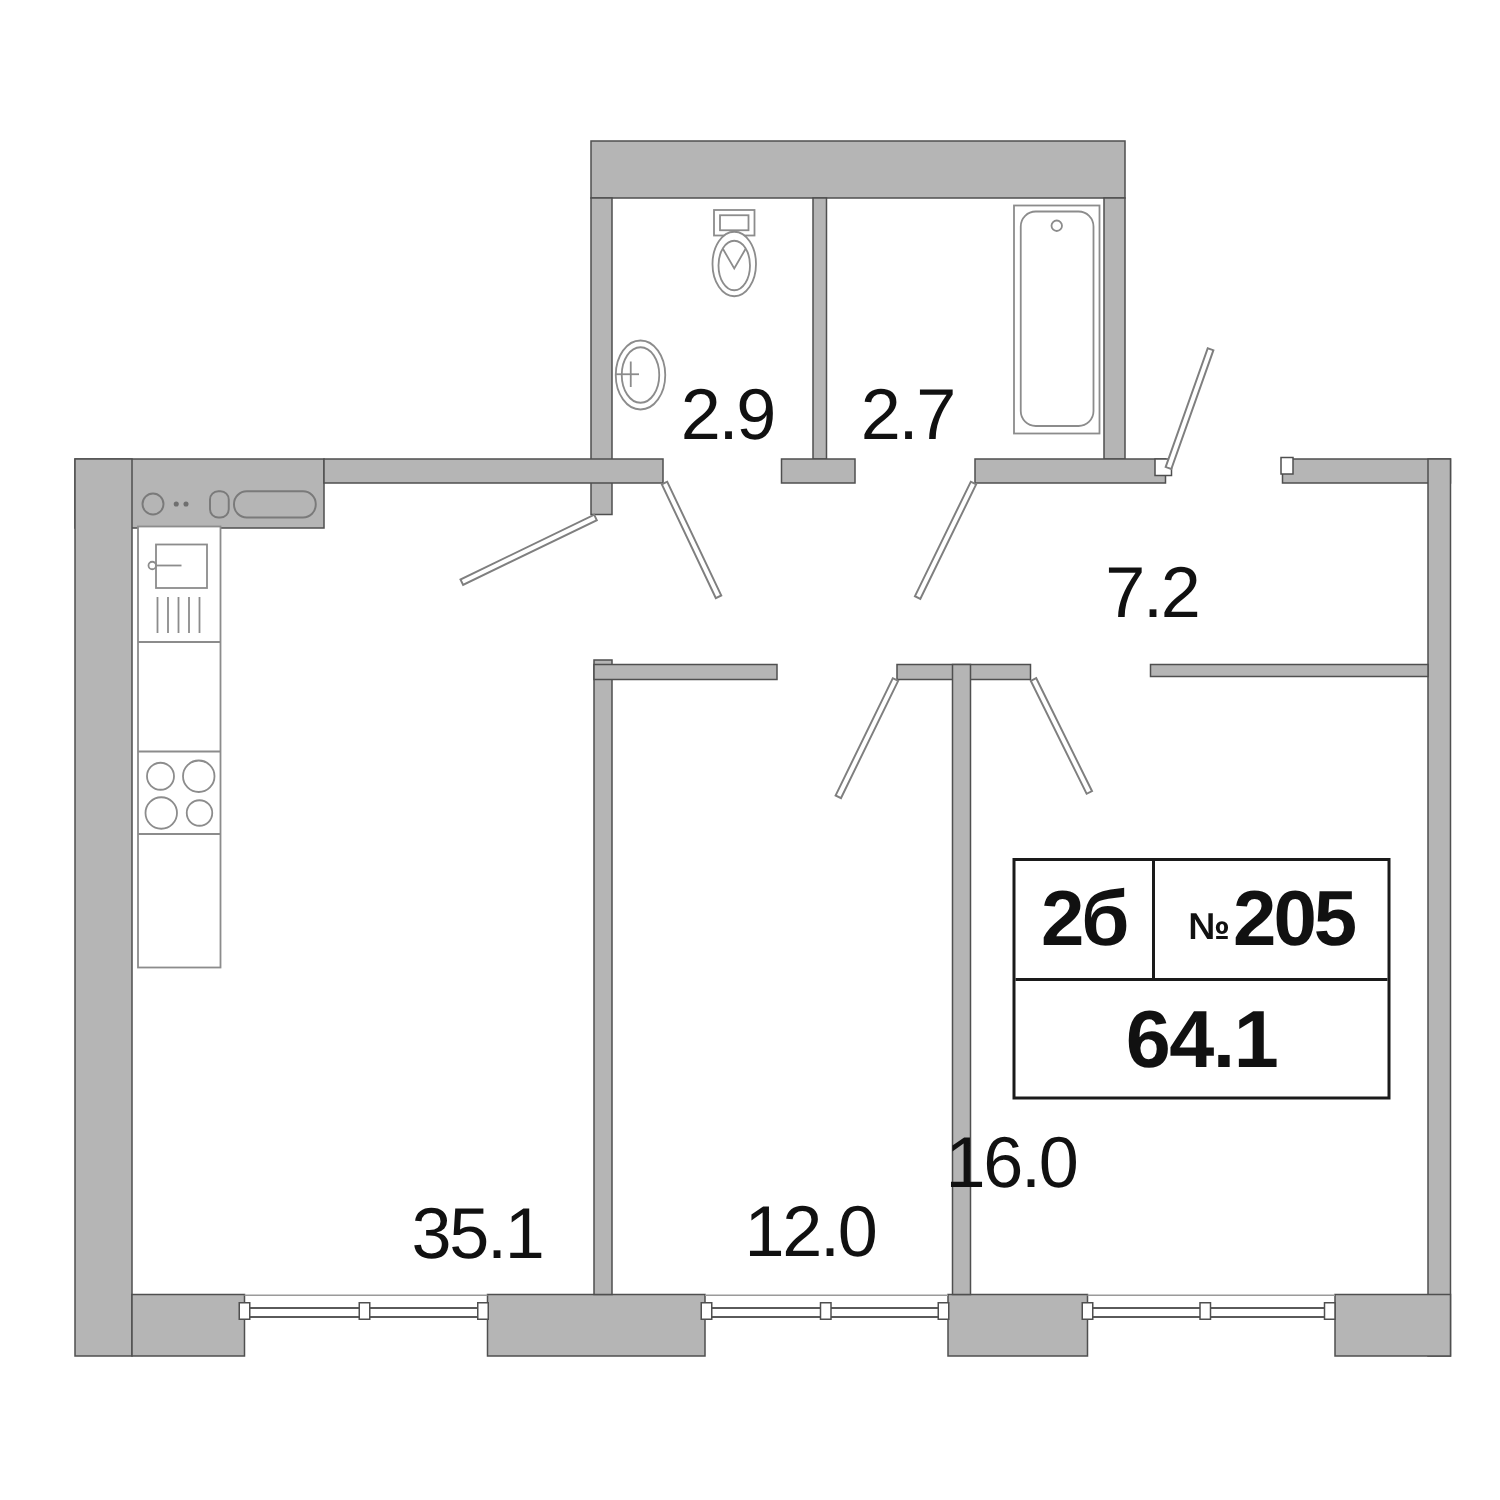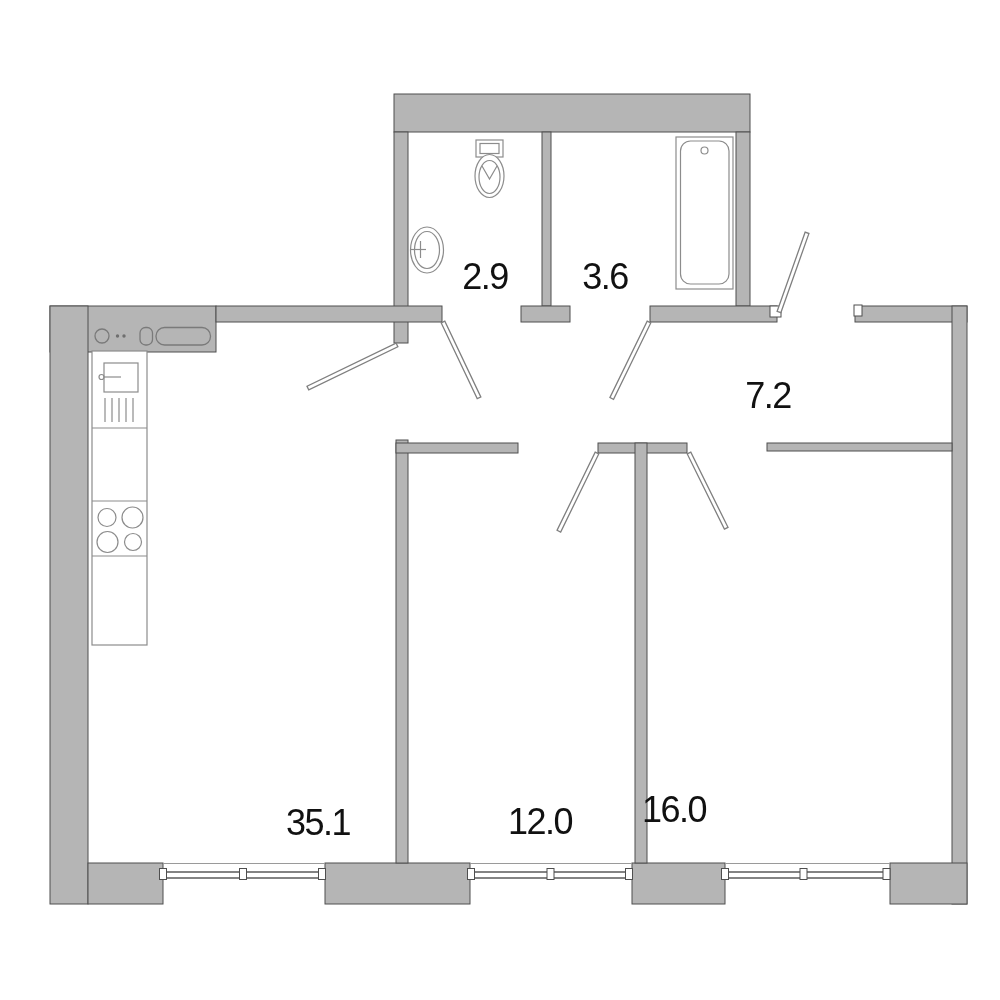--- a/index.html
+++ b/index.html
@@ -13,27 +13,27 @@
   .wall{fill:var(--wall-fill);stroke:var(--wall-stroke);stroke-width:1;}
   .jamb{fill:#ffffff;stroke:var(--wall-stroke);stroke-width:1;}
   .door{fill:#ffffff;stroke:#7f7f7f;stroke-width:1.3;}
   .fx{fill:#ffffff;stroke:var(--fixture-stroke);stroke-width:1.2;}
   .fxn{fill:none;stroke:var(--fixture-stroke);stroke-width:1.2;}
   .vent{fill:none;stroke:#7a7a7a;stroke-width:1.3;}
   .ventdot{fill:#6f6f6f;stroke:none;}
   .win{stroke:var(--window-stroke);stroke-width:1.4;}
   .face{stroke:#9a9a9a;stroke-width:1;}
   .room-label{position:absolute;transform:translate(-50%,-50%);
-    font-size:36px;font-weight:500;letter-spacing:-1.5px;color:var(--text-color);white-space:nowrap;}
+    font-size:48px;font-weight:500;letter-spacing:-1.5px;color:var(--text-color);white-space:nowrap;}
   .lbl-wc{left:485px;top:277px}
   .lbl-bath{left:605px;top:277px}
   .lbl-hall{left:768px;top:396px}
   .lbl-kitchen{left:318px;top:823px}
   .lbl-bed1{left:540px;top:822px}
-  .lbl-bed2{left:674px;top:810px}
+  .lbl-bed2{left:674px;top:776px}
   .info-box{position:absolute;left:675px;top:572px;width:252px;height:161px;box-sizing:border-box;
     background:#fff;border:2px solid var(--box-border);display:flex;flex-direction:column;color:var(--text-color);}
   .ib-top{display:flex;flex:0 0 78px;border-bottom:2px solid var(--box-border);}
   .ib-type{flex:0 0 91px;border-right:2px solid var(--box-border);display:flex;align-items:center;justify-content:center;
     font-size:52px;font-weight:700;letter-spacing:-2px;}
   .ib-num{flex:1;display:flex;align-items:center;justify-content:center;}
   .ib-no{font-size:25px;font-weight:700;margin-right:2px;margin-top:10px;}
   .ib-205{font-size:52px;font-weight:700;letter-spacing:-2px;}
   .ib-area{flex:1;display:flex;align-items:center;justify-content:center;
     font-size:54px;font-weight:700;letter-spacing:-1px;}
@@ -174,20 +174,30 @@
         <circle class="vent" cx="102" cy="336" r="7"></circle>
         <circle class="ventdot" cx="117.5" cy="336" r="1.7"></circle>
         <circle class="ventdot" cx="124" cy="336" r="1.7"></circle>
         <rect class="vent" x="140" y="327.5" width="12.5" height="17.5" rx="5.5"></rect>
         <rect class="vent" x="156" y="327.5" width="54.5" height="17.5" rx="8.5"></rect>
       </g>
     </g>
   </svg>
 
   <div class="room-label lbl-wc">2.9</div>
-  <div class="room-label lbl-bath">3.6</div>
+  <div class="room-label lbl-bath">2.7</div>
   <div class="room-label lbl-hall">7.2</div>
   <div class="room-label lbl-kitchen">35.1</div>
   <div class="room-label lbl-bed1">12.0</div>
   <div class="room-label lbl-bed2">16.0</div>
 
+  <div class="info-box">
+    <div class="ib-top">
+      <div class="ib-type">2б</div>
+      <div class="ib-num">
+        <span class="ib-no">№</span>
+        <span class="ib-205">205</span>
+      </div>
+    </div>
+    <div class="ib-area">64.1</div>
+  </div>
 
 </div>
 
 </body></html>

